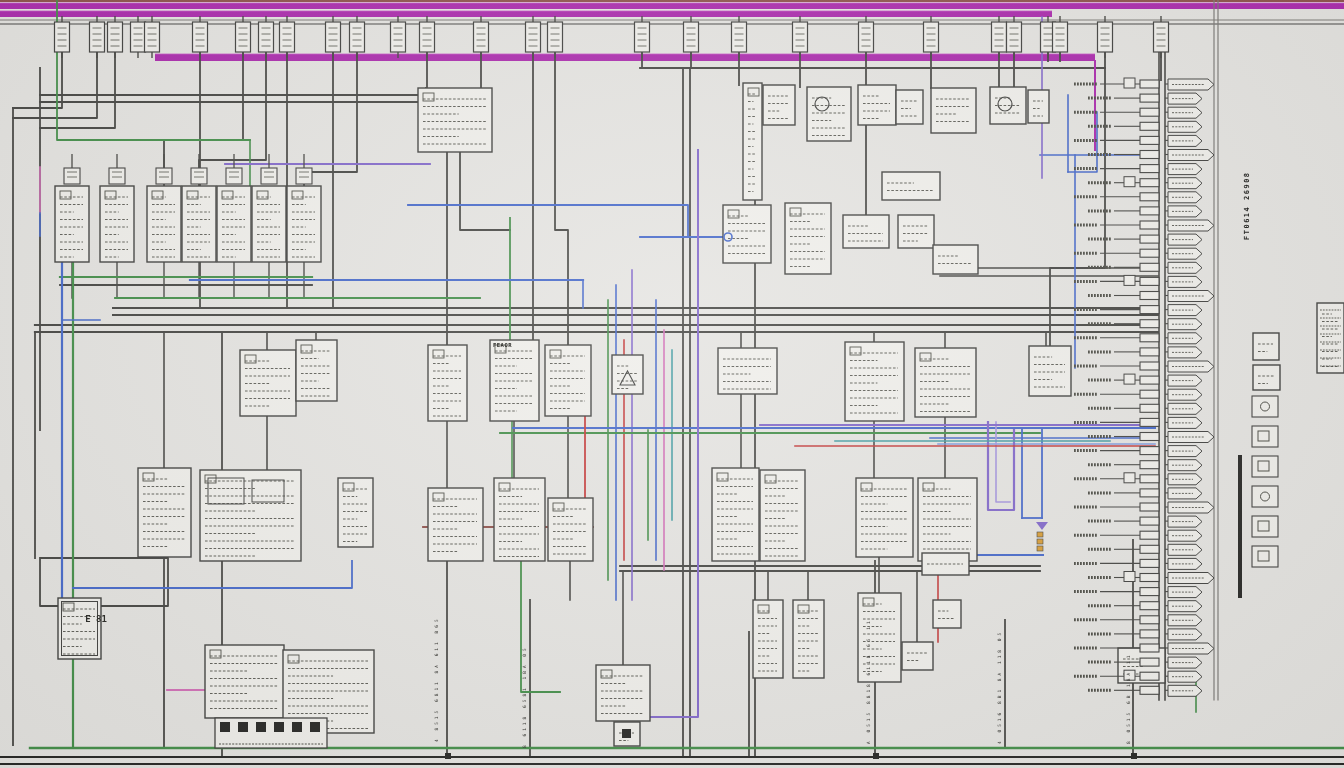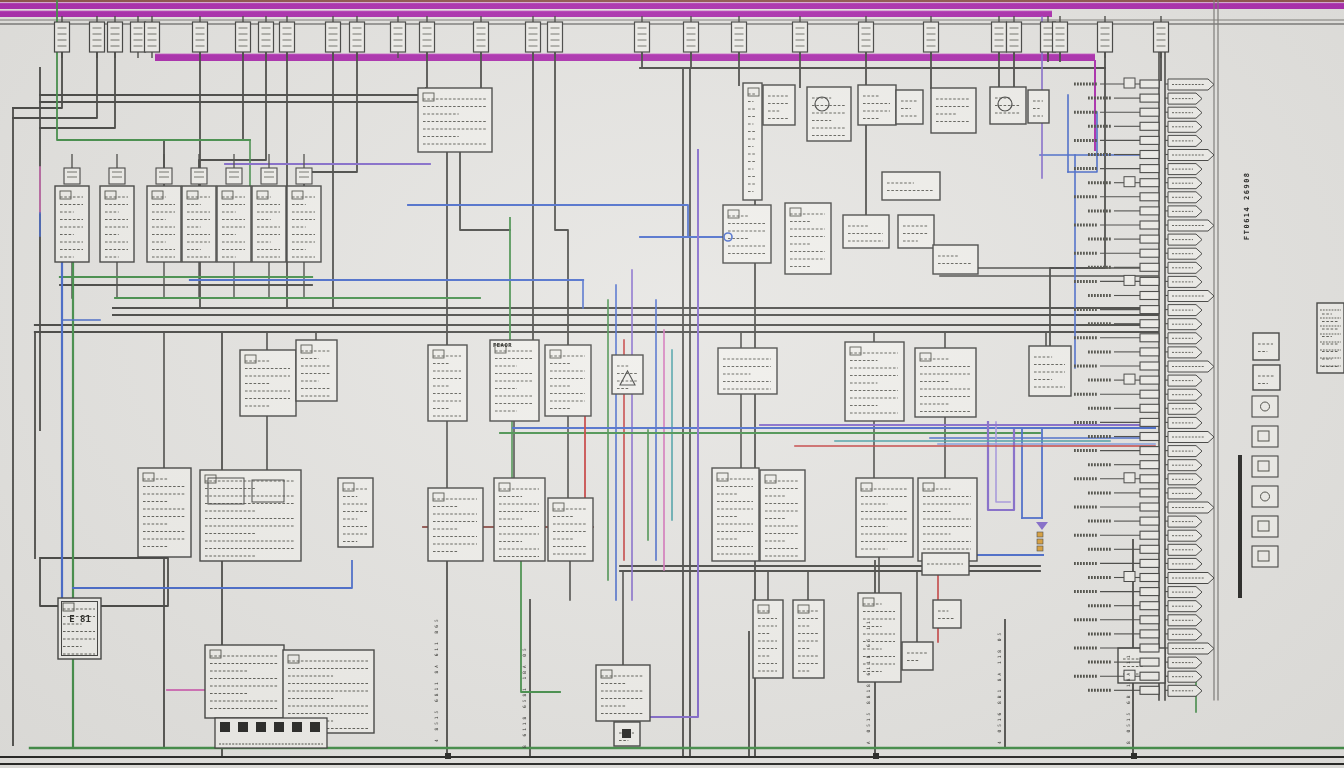--- a/index.html
+++ b/index.html
@@ -5,21 +5,21 @@
   html,body{margin:0;padding:0;background:#b9b9b6;}
   .stage{position:relative;width:1344px;height:768px;background:#e4e3e0;overflow:hidden;
          font-family:"DejaVu Sans Mono",monospace;}
   .stage::after{content:"";position:absolute;inset:0;pointer-events:none;
          background:radial-gradient(ellipse at 50% 40%, rgba(255,255,255,0.18), rgba(120,120,115,0.10));}
   svg{position:absolute;left:0;top:0;}
   .ovl{position:absolute;color:#2f2f2b;white-space:nowrap;z-index:5;}
   .vtext{transform:rotate(-90deg);transform-origin:0 0;}
   .wl{font-size:4.5px;letter-spacing:3px;color:#3c3c38;}
   .vr{font-size:7px;letter-spacing:1.5px;font-weight:bold;color:#2a2a28;}
-  .ebox{font-size:9px;font-weight:bold;width:40px;text-align:center;}
+  .ebox{font-size:9px;font-weight:bold;width:40px;text-align:center;margin-left:16px;}
   .feaor{font-size:5.5px;font-weight:bold;letter-spacing:0.5px;}
 </style>
 </head>
 <body>
 
 <div class="stage">
   <svg id="diagram-svg" width="1344" height="768" viewBox="0 0 1344 768">
       <rect x="0" y="3" width="1344" height="6" fill="#a822aa"></rect>
       <line x1="0" y1="3" x2="1344" y2="3" stroke="#c24ec2" stroke-width="0.8"></line>
       <rect x="0" y="11" width="1052" height="6" fill="#a822aa"></rect>

